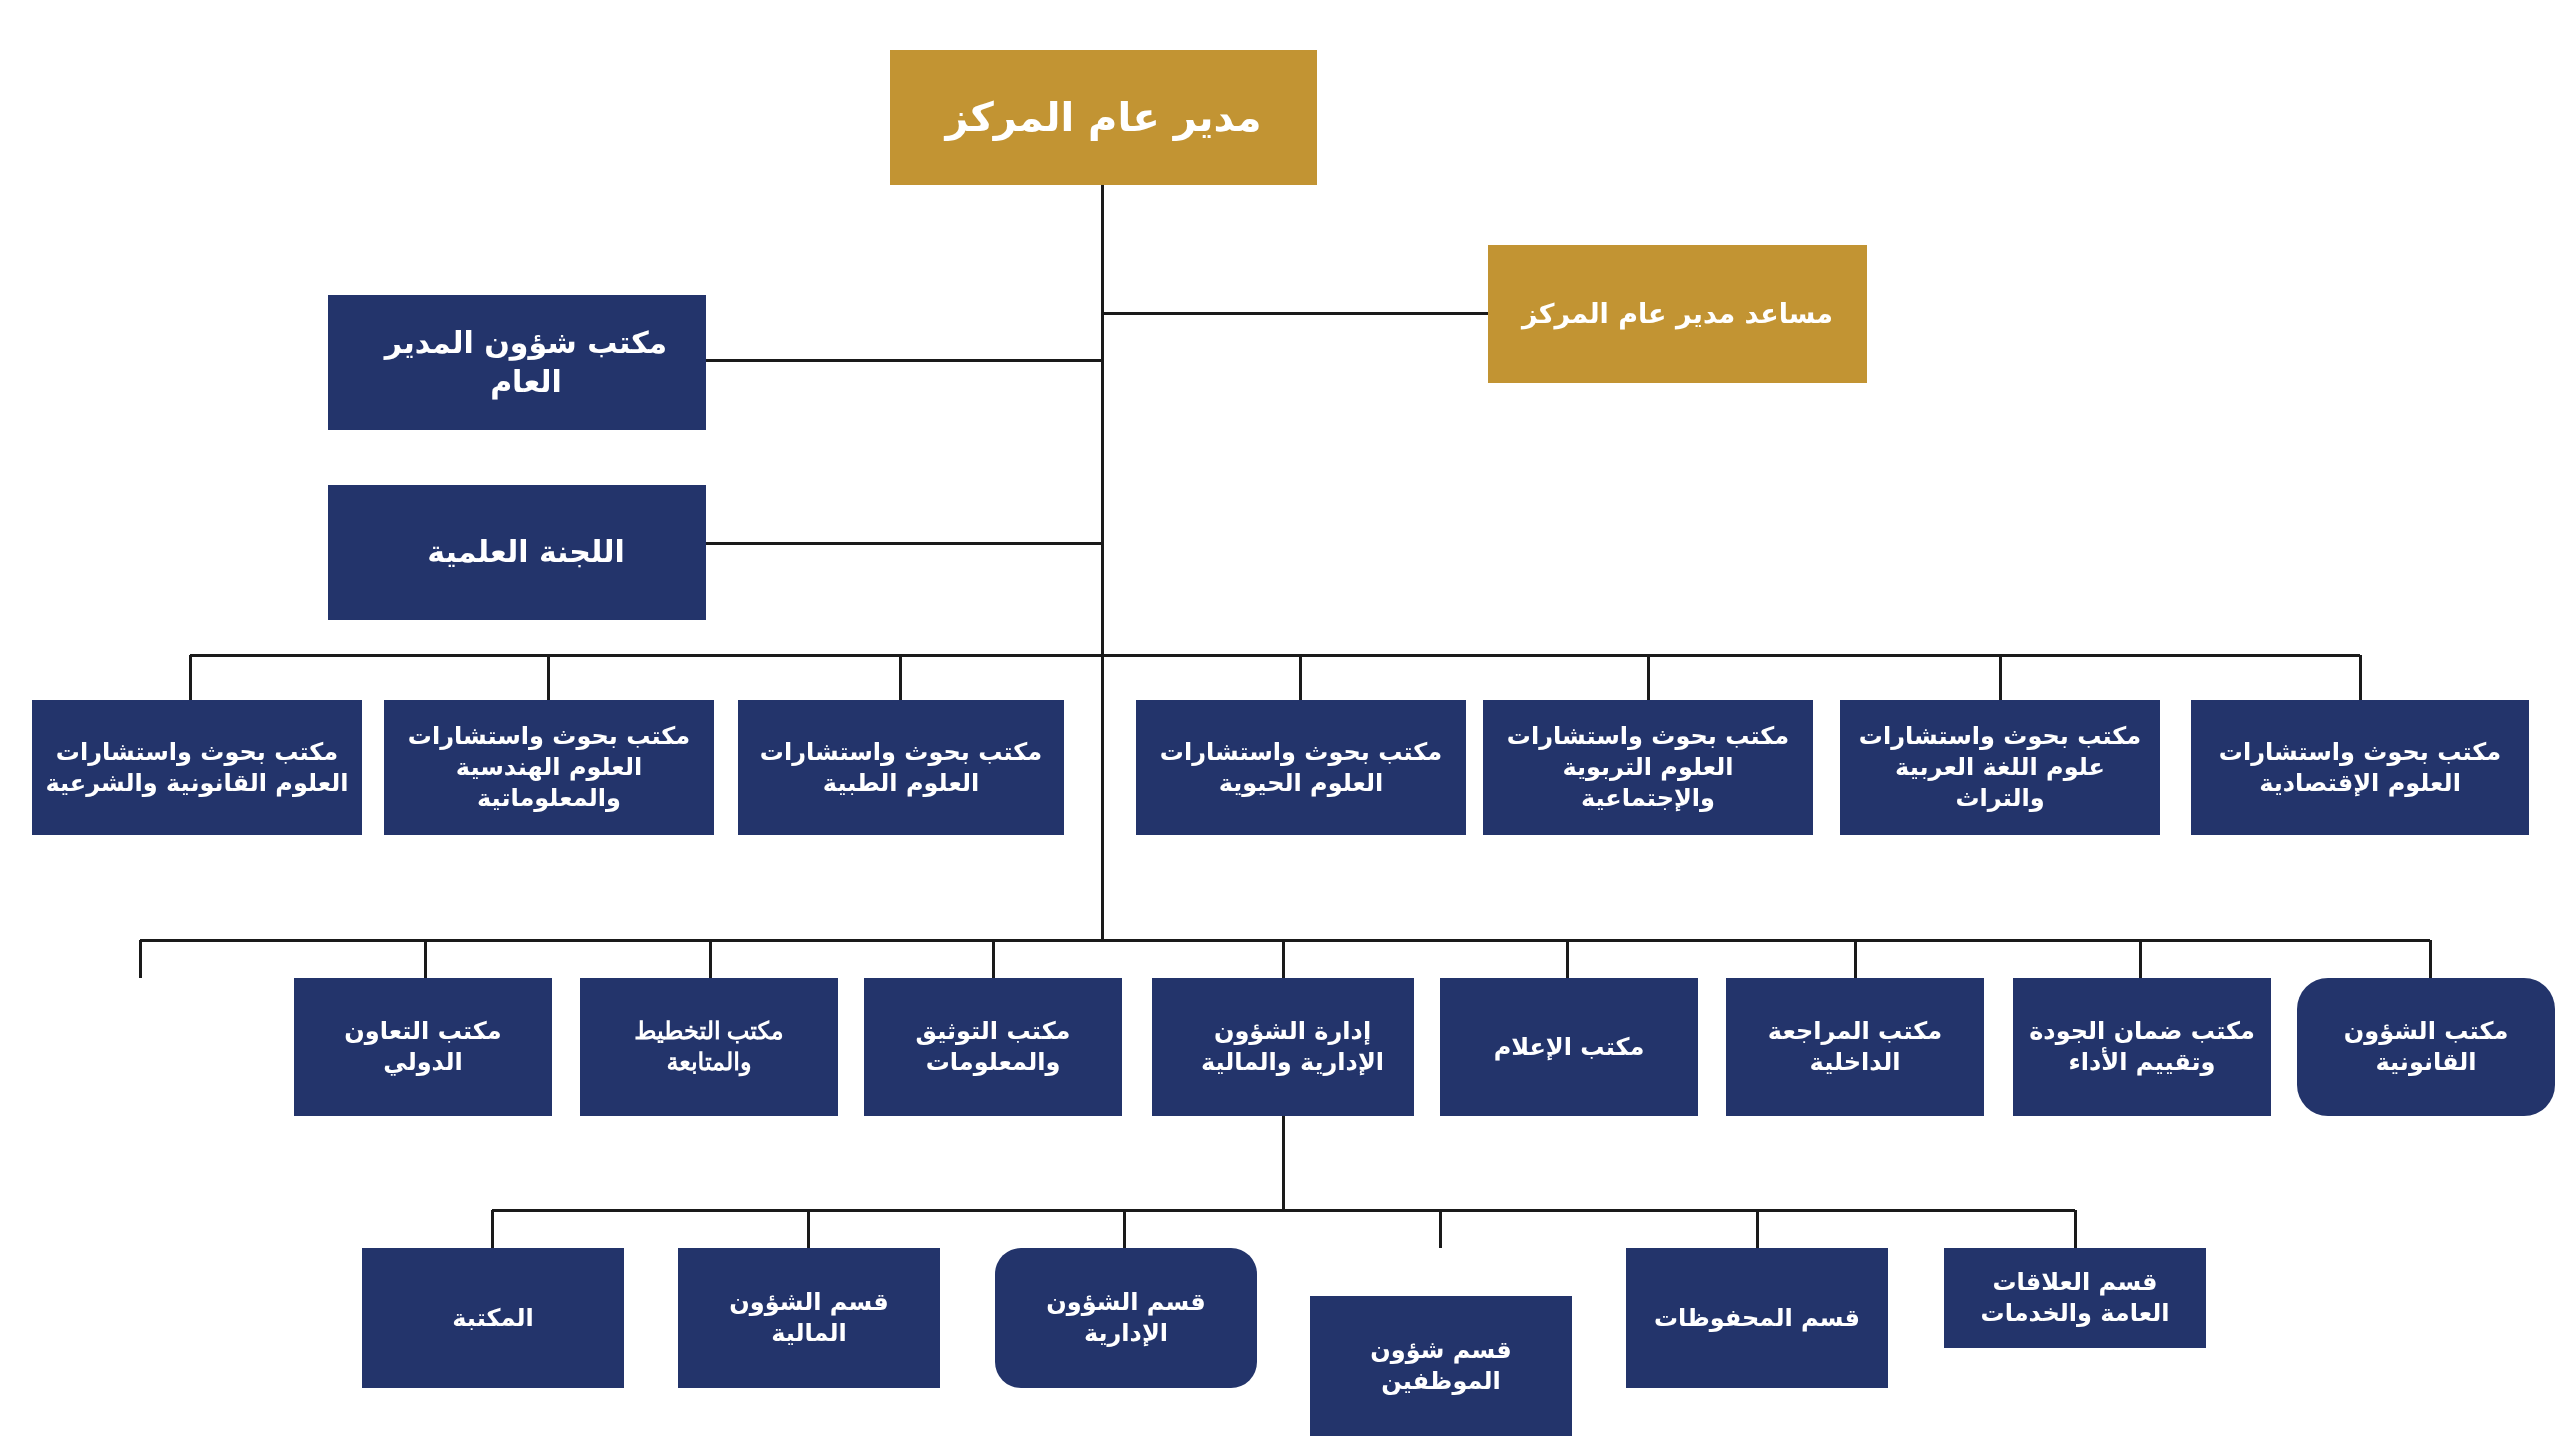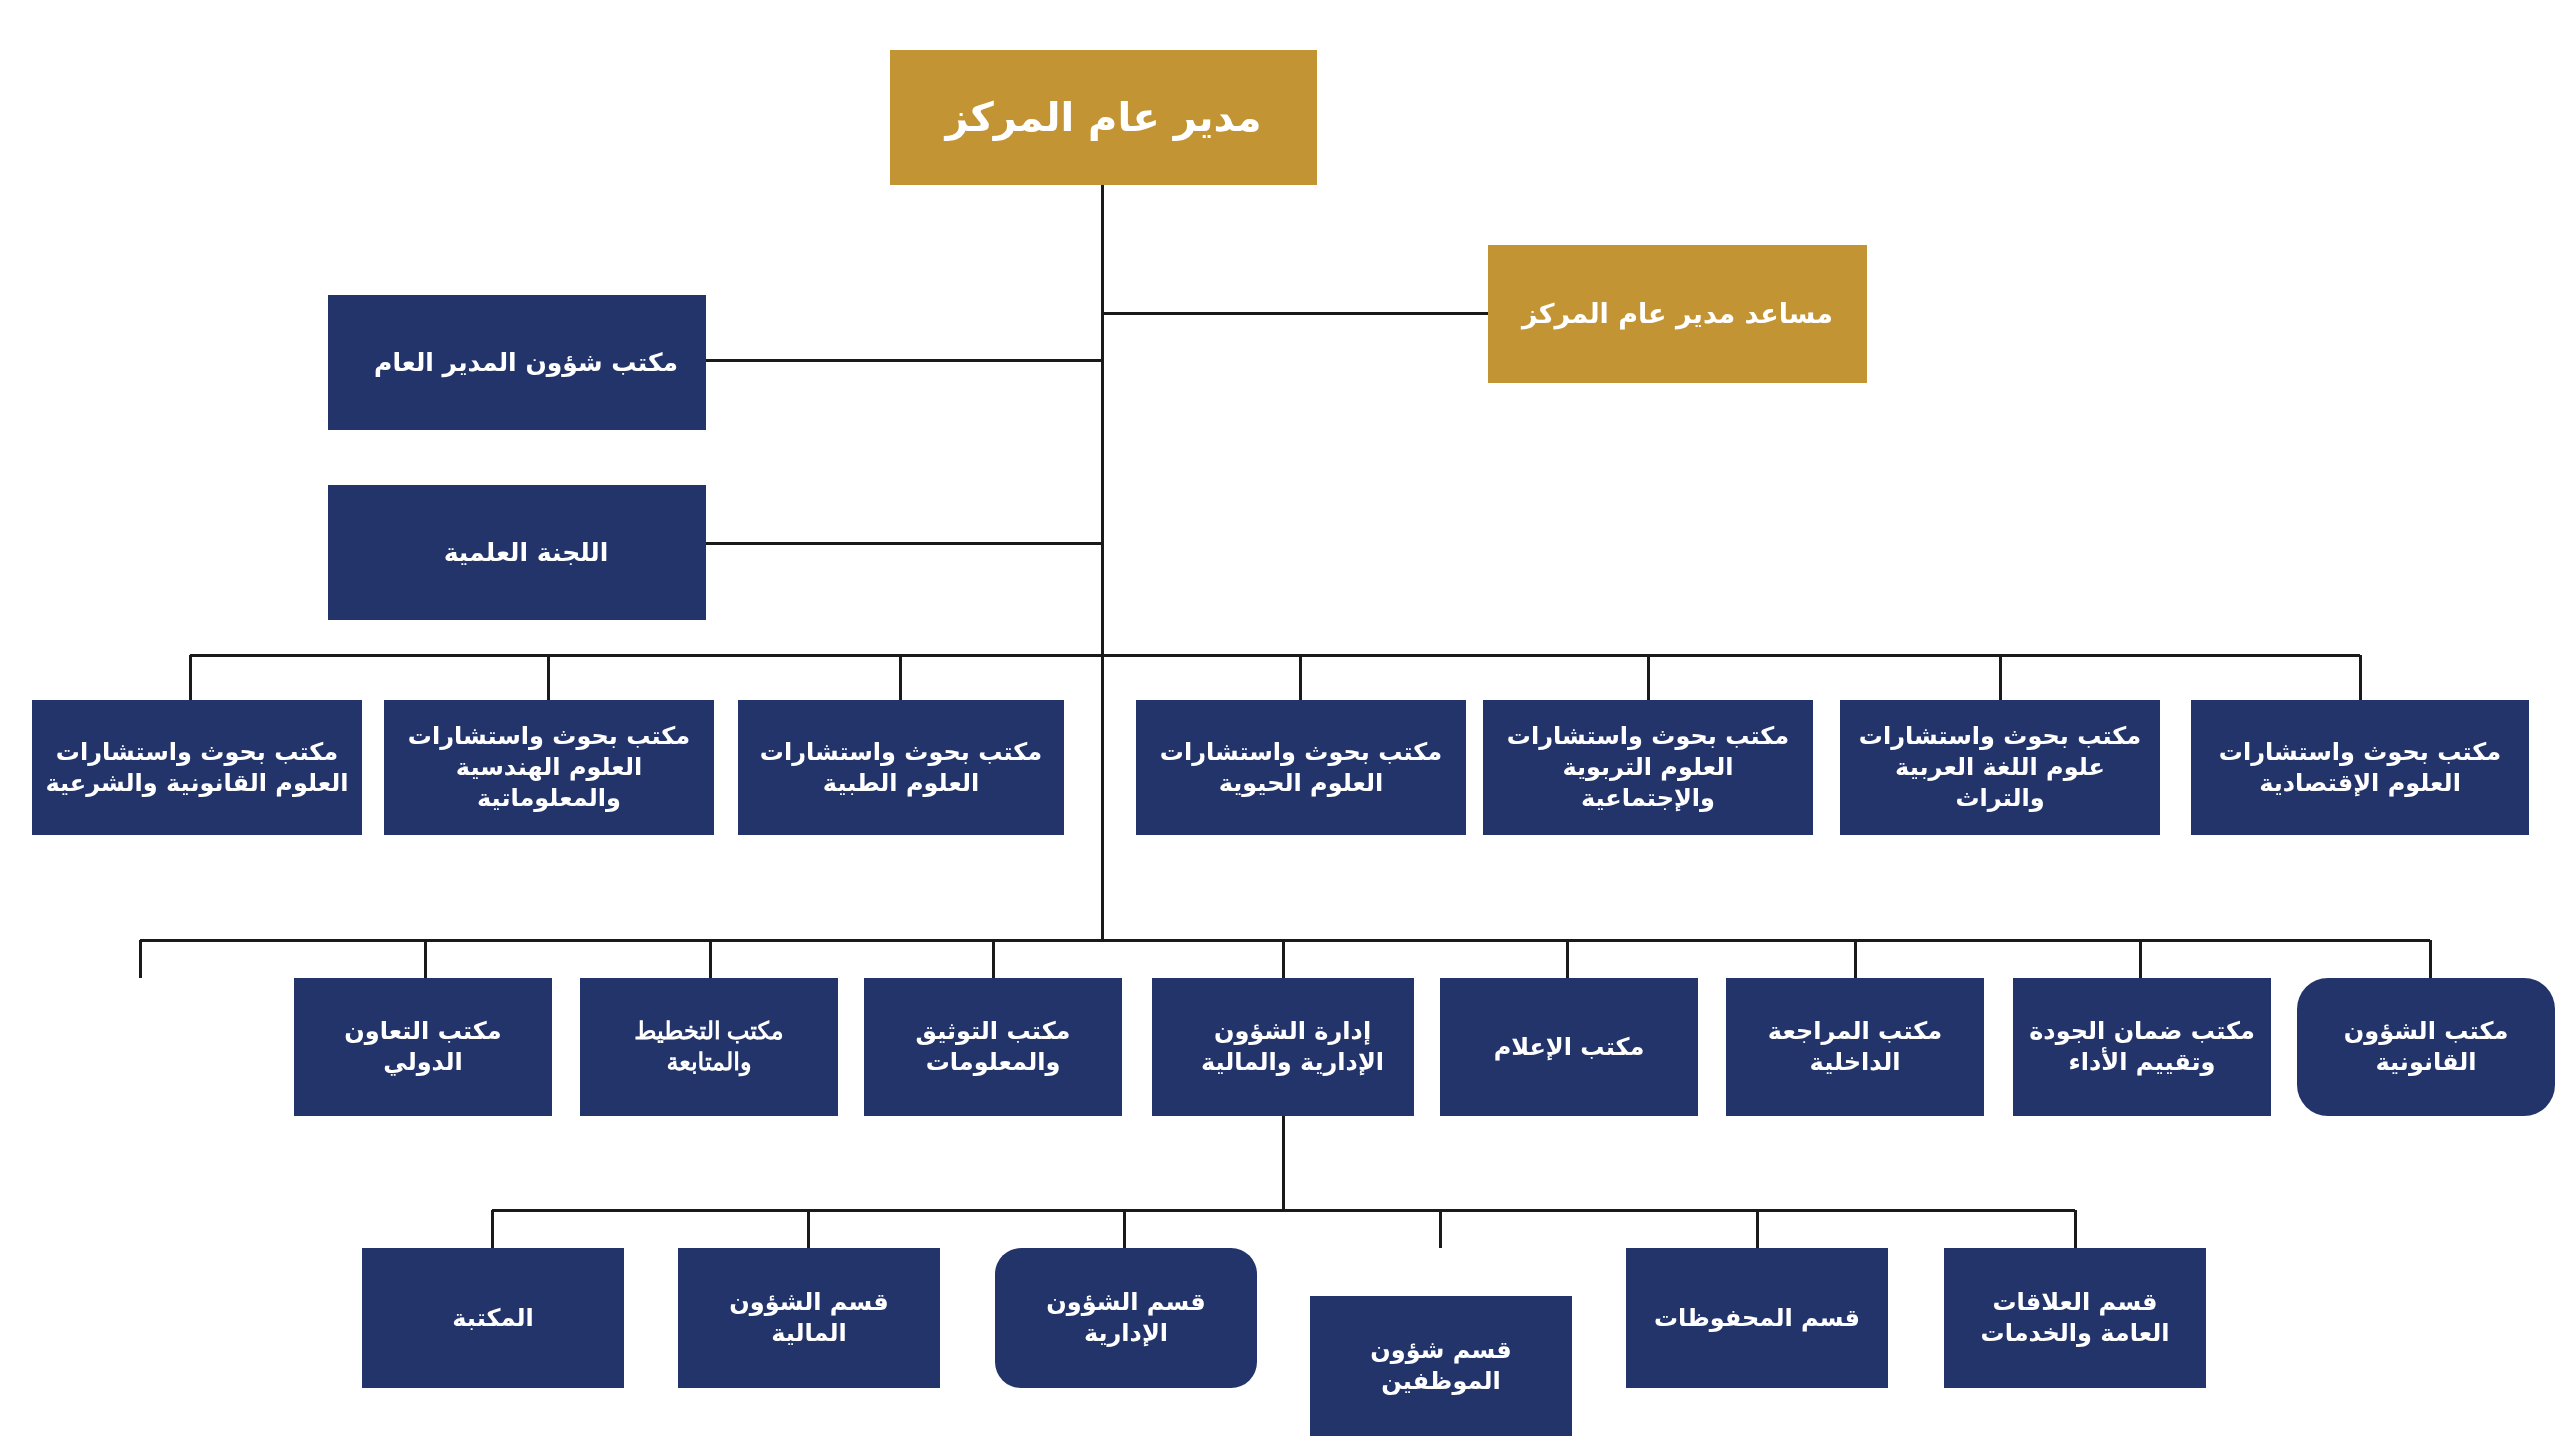--- a/index.html
+++ b/index.html
@@ -36,21 +36,21 @@
     font-weight:700;
     z-index:3;
   }
   .node.navy{background:#23346b;}
   .node.gold{background:#c29433;}
   .node .lbl{display:block;width:100%;}
 
   
   .t-root{font-size:40px;}
   .t-assist{font-size:27px;}
-  .t-staff{font-size:25px;padding-left:28px;}
+  .t-staff{font-size:30px;padding-left:28px;}
   .t-office{font-size:24px;}
   .t-admin{font-size:24px;}
   .t-dept{font-size:24px;}
 </style>
 </head>
 <body>
 
 <div id="canvas">
 
   <svg id="wires" viewBox="0 0 2560 1440" xmlns="http://www.w3.org/2000/svg">
@@ -150,21 +150,21 @@
   <div class="node navy t-admin" style="left:864px;top:978px;width:258px;height:138px;">
     <span class="lbl">مكتب التوثيق والمعلومات</span>
   </div>
   <div class="node navy t-admin" style="left:580px;top:978px;width:258px;height:138px;font-family:Liberation Serif, serif;">
     <span class="lbl">مكتب التخطيط والمتابعة</span>
   </div>
   <div class="node navy t-admin" style="left:294px;top:978px;width:258px;height:138px;">
     <span class="lbl">مكتب التعاون الدولي</span>
   </div>
 
-  <div class="node navy t-dept" style="left:1944px;top:1248px;width:262px;height:140px;">
+  <div class="node navy t-dept" style="left:1944px;top:1248px;width:262px;height:100px;">
     <span class="lbl">قسم العلاقات العامة والخدمات</span>
   </div>
   <div class="node navy t-dept" style="left:1626px;top:1248px;width:262px;height:140px;">
     <span class="lbl">قسم المحفوظات</span>
   </div>
   <div class="node navy t-dept" style="left:1310px;top:1296px;width:262px;height:140px;">
     <span class="lbl">قسم شؤون الموظفين</span>
   </div>
   <div class="node navy t-dept" style="left:995px;top:1248px;width:262px;height:140px;border-radius:26px;">
     <span class="lbl">قسم الشؤون الإدارية</span>

